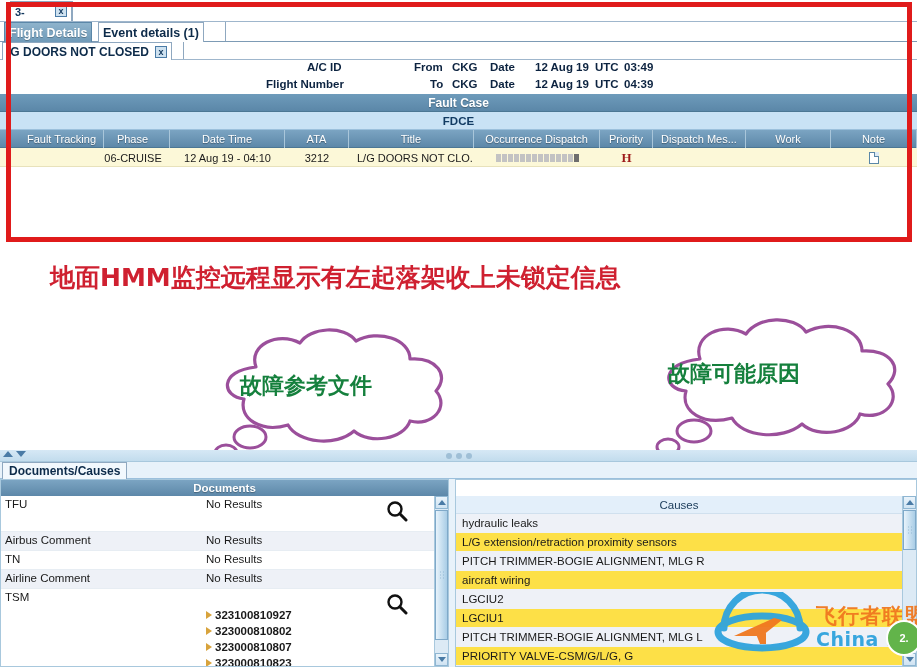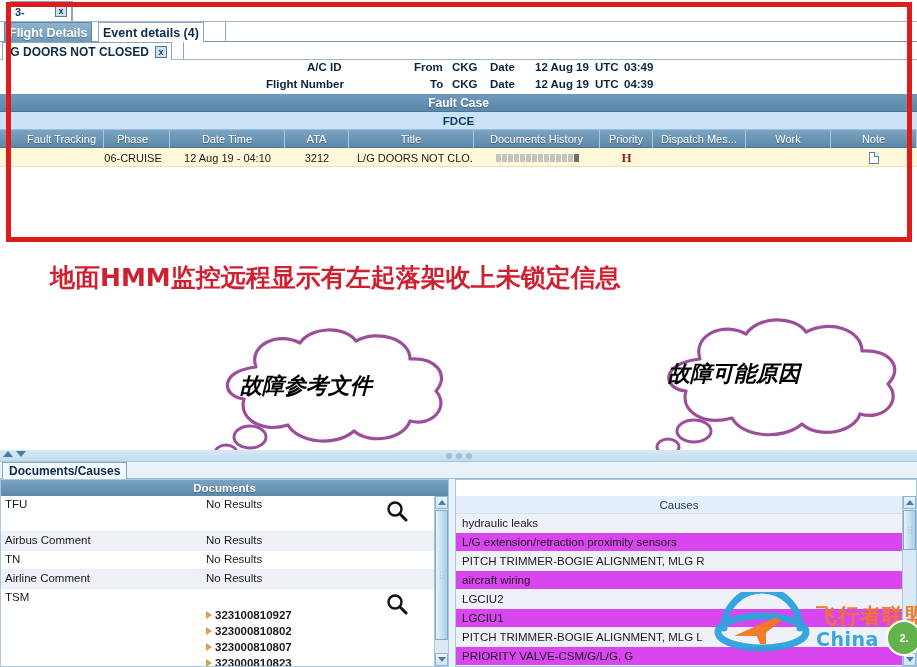--- a/index.html
+++ b/index.html
@@ -258,24 +258,23 @@
     letter-spacing: 0px;
     white-space: nowrap;
     font-family: "DejaVu Sans", "Liberation Sans", sans-serif;
   }
 
   
   .cloud-wrap { position: absolute; }
   .cloud-text {
     position: absolute;
     font-size: 22px; font-weight: bold;
-    color: #000000;
+    color: #15803d;
     white-space: nowrap;
     font-family: "DejaVu Sans", "Liberation Sans", sans-serif;
-    font-style: italic;
   }
 
   
   #bottom {
     position: absolute; left: 0; top: 450px;
     width: 917px; height: 217px;
     background: #e8f2fa;
   }
   .splitbar {
     position: absolute; left: 0; top: 0;
@@ -390,21 +389,21 @@
   .cause-row {
     height: 19px;
     font-size: 11.5px;
     color: #1a1a1a;
     display: flex; align-items: center;
     padding-left: 6px;
     border-bottom: 1px solid #eef1f5;
     white-space: nowrap;
   }
   .cause-row.alt { background: #eef1f7; }
-  .cause-row.plain { background: #d946ef; }
+  .cause-row.plain { background: #fde047; }
 
   
   .vscroll {
     position: absolute; top: 16px; width: 14px; bottom: 0;
     background: #dceaf5;
     border-left: 1px solid #a8c8dd;
   }
   .vsb-btn {
     position: absolute; left: 0; width: 13px; height: 13px;
     background: linear-gradient(to bottom,#eaf4fb,#cfe3f2);
@@ -484,21 +483,21 @@
         <span class="winbar-close">x</span>
       </div>
       <div class="winbar-rest"></div>
     </div>
 
     <div class="tabrow">
       <div class="tab active">
         <span>Flight Details</span>
       </div>
       <div class="tab inactive">
-        <span>Event details (4)</span>
+        <span>Event details (1)</span>
       </div>
       <div class="tabrow-rest"></div>
     </div>
 
     <div class="subtabrow">
       <div class="subtab">
         <span>/G DOORS NOT CLOSED</span>
         <span class="subtab-close">x</span>
       </div>
       <div class="subtabrow-rest"></div>
@@ -528,21 +527,21 @@
     <div class="faultcase-bar">Fault Case</div>
     <div class="fdce-bar">FDCE</div>
 
     <div class="fault-table">
       <div class="fh-row" id="fault-head">
           <div class="fh-cell" style="left: 0px; width: 84px; margin-left: 20px;">Fault Tracking</div>
           <div class="fh-cell" style="left: 96px; width: 74px;">Phase</div>
           <div class="fh-cell" style="left: 170px; width: 115px;">Date Time</div>
           <div class="fh-cell" style="left: 285px; width: 64px;">ATA</div>
           <div class="fh-cell" style="left: 349px; width: 125px;">Title</div>
-          <div class="fh-cell" style="left: 474px; width: 126px;">Documents History</div>
+          <div class="fh-cell" style="left: 474px; width: 126px;">Occurrence Dispatch</div>
           <div class="fh-cell" style="left: 600px; width: 53px;">Priority</div>
           <div class="fh-cell" style="left: 653px; width: 93px;">Dispatch Mes...</div>
           <div class="fh-cell" style="left: 746px; width: 85px;">Work</div>
           <div class="fh-cell" style="left: 831px; width: 86px;">Note</div>
         </div>
       <div id="fault-rows">
           <div class="fr-row r1">
             <div class="fr-cell ctr" style="left: 0px; width: 96px;"></div>
             <div class="fr-cell ctr" style="left: 96px; width: 74px;">06-CRUISE</div>
             <div class="fr-cell ctr" style="left: 170px; width: 115px;">12 Aug 19 - 04:10</div>

